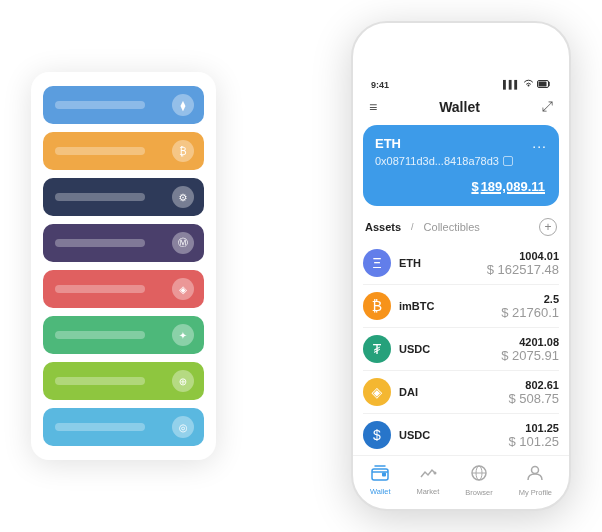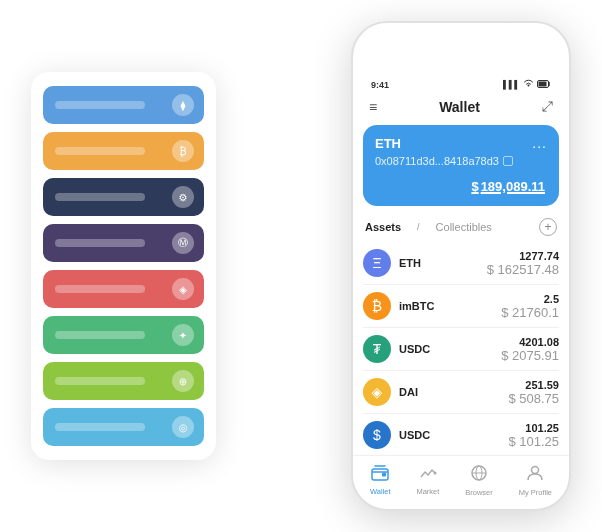--- a/index.html
+++ b/index.html
@@ -196,21 +196,21 @@
     
     .assets-header {
       display: flex;
       justify-content: space-between;
       align-items: center;
       padding: 4px 12px 6px;
     }
 
     .assets-tabs {
       display: flex;
-      gap: 16px;
+      gap: 10px;
       align-items: center;
       font-size: 11px;
     }
 
     .assets-tab-active {
       color: #222;
       font-weight: 600;
     }
 
     .assets-tab-sep {
@@ -419,21 +419,21 @@
         <span class="assets-tab-inactive">Collectibles</span>
       </div>
       <div class="assets-add">+</div>
     </div>
 
     <div class="asset-list">
       <div class="asset-row">
         <div class="asset-icon asset-icon-eth">Ξ</div>
         <span class="asset-name">ETH</span>
         <div class="asset-values">
-          <div class="asset-amount">1277.74</div>
+          <div class="asset-amount">1004.01</div>
           <div class="asset-usd">$ 162517.48</div>
         </div>
       </div>
       <div class="asset-row">
         <div class="asset-icon asset-icon-imbtc">₿</div>
         <span class="asset-name">imBTC</span>
         <div class="asset-values">
           <div class="asset-amount">2.5</div>
           <div class="asset-usd">$ 21760.1</div>
         </div>
@@ -443,21 +443,21 @@
         <span class="asset-name">USDC</span>
         <div class="asset-values">
           <div class="asset-amount">4201.08</div>
           <div class="asset-usd">$ 2075.91</div>
         </div>
       </div>
       <div class="asset-row">
         <div class="asset-icon asset-icon-dai">◈</div>
         <span class="asset-name">DAI</span>
         <div class="asset-values">
-          <div class="asset-amount">251.59</div>
+          <div class="asset-amount">802.61</div>
           <div class="asset-usd">$ 508.75</div>
         </div>
       </div>
       <div class="asset-row">
         <div class="asset-icon asset-icon-usdc">$</div>
         <span class="asset-name">USDC</span>
         <div class="asset-values">
           <div class="asset-amount">101.25</div>
           <div class="asset-usd">$ 101.25</div>
         </div>

